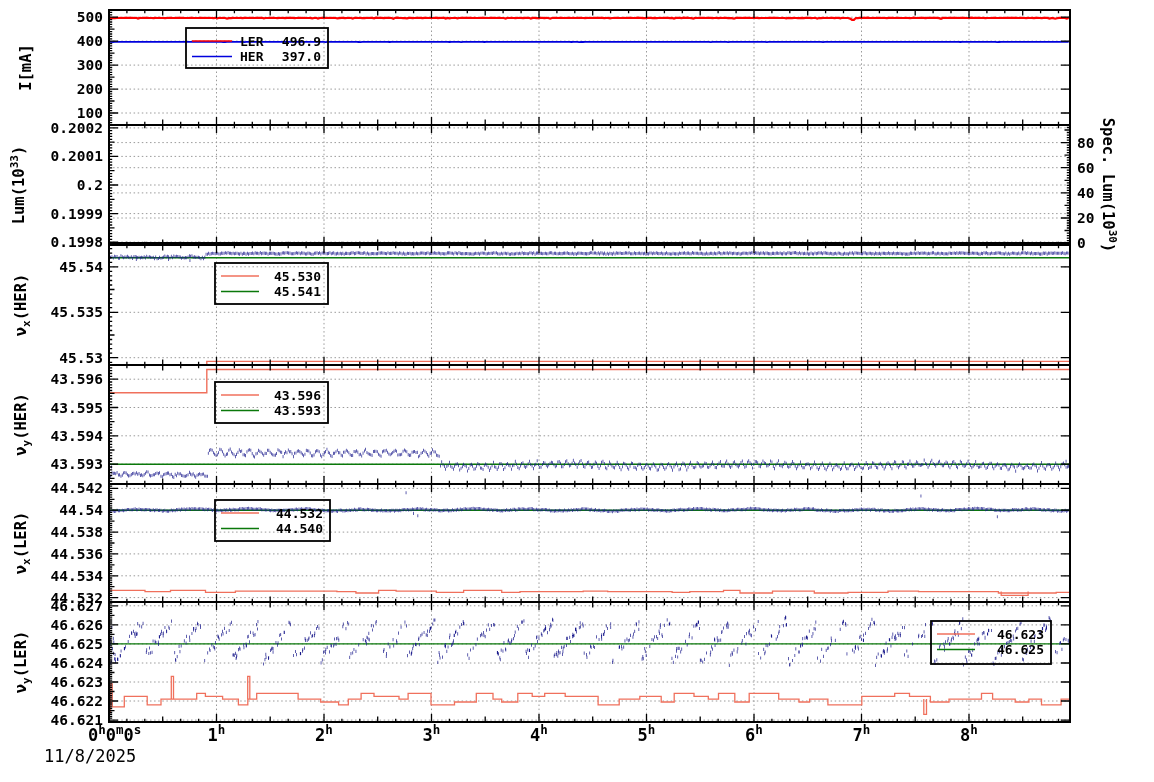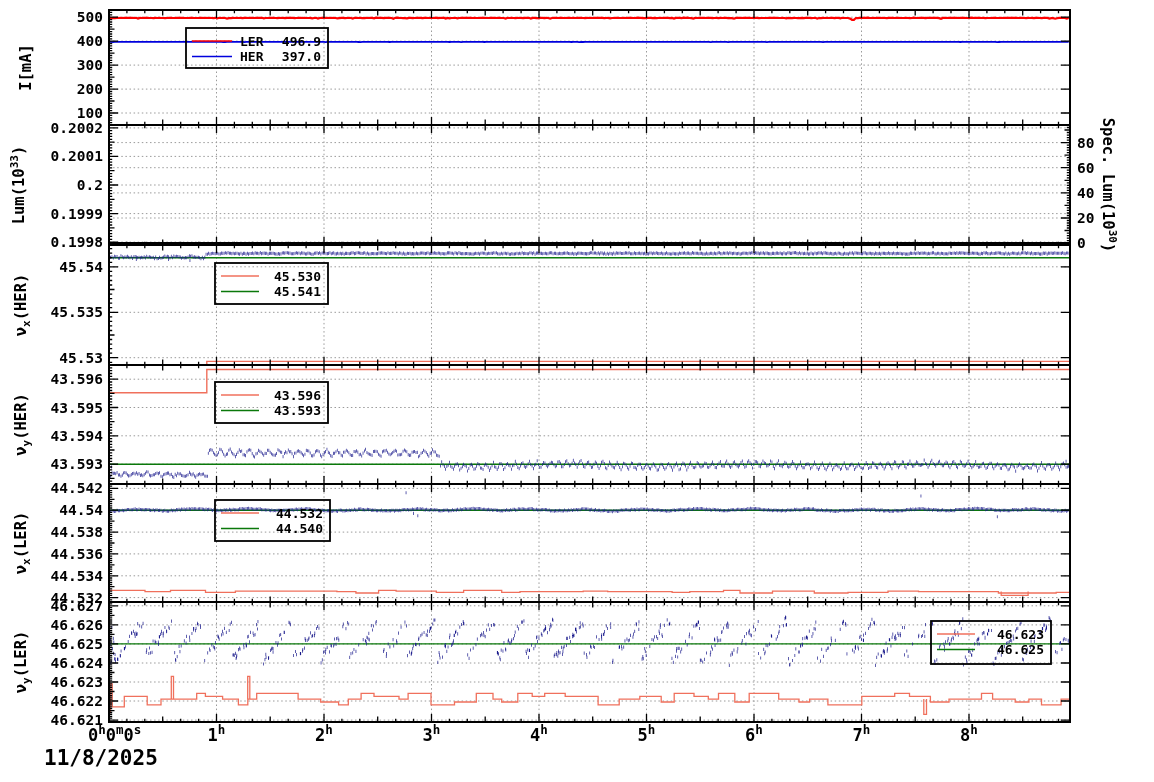--- a/index.html
+++ b/index.html
@@ -1,20 +1,20 @@
 <!DOCTYPE html>
 <html><head>
 <meta charset="utf-8">
 <style>
   html,body{margin:0;padding:0;background:#ffffff;}
   body{width:1154px;height:782px;position:relative;overflow:hidden;
        font-family:"DejaVu Sans Mono","Liberation Mono",monospace;}
   #chart-wrap{position:absolute;left:0;top:0;width:1154px;height:782px;}
-  #date-label{position:absolute;left:44px;top:746px;font-size:21px;color:#000;
-              letter-spacing:0px;font-weight:700;}
+  #date-label{position:absolute;left:44px;top:746px;font-size:17px;color:#000;
+              letter-spacing:0px;font-weight:400;}
   svg text{fill:#000;}
 </style>
 </head>
 <body>
 
 <div id="chart-wrap">
   <svg id="plot" width="1154" height="782" viewBox="0 0 1154 782">
       <g>
         <clipPath id="clip0">
           <rect x="110" y="11" width="959" height="113"></rect>

